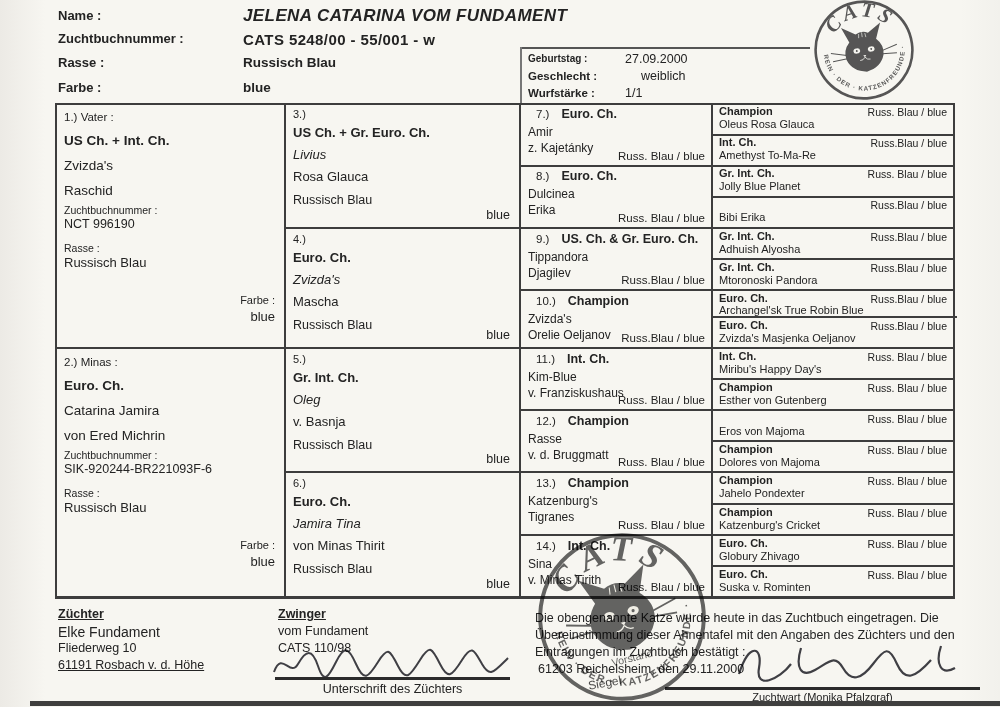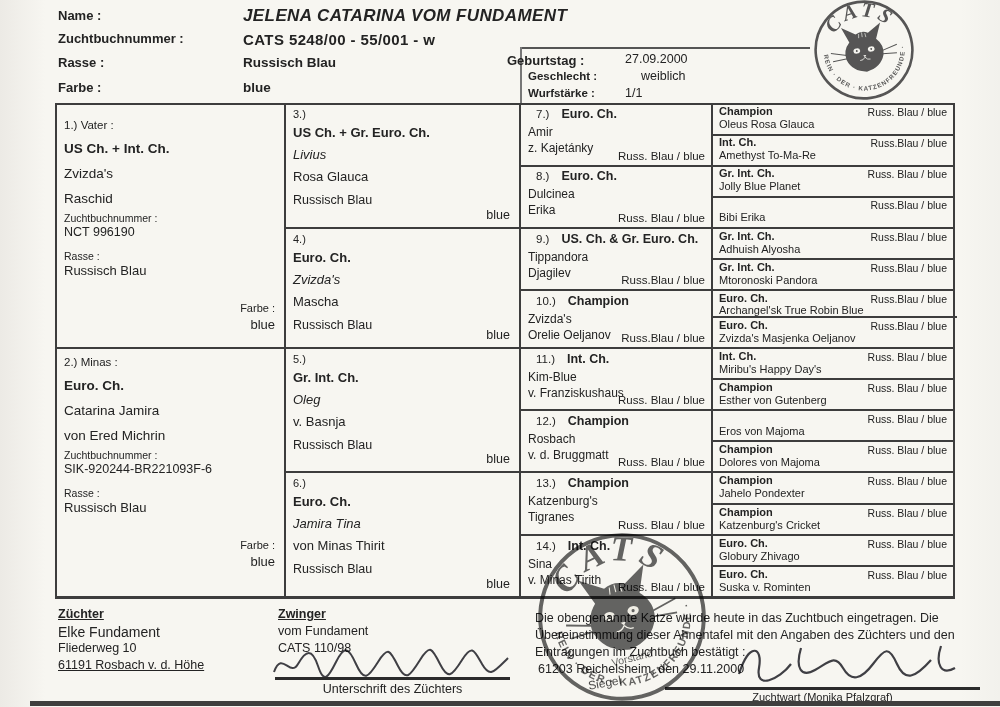--- a/index.html
+++ b/index.html
@@ -56,21 +56,21 @@
   <div class="abs lbl" style="left:58px;top:55px;">Rasse :</div>
   <div class="abs lbl" style="left:58px;top:80px;">Farbe :</div>
 
   <div class="abs b it" style="left:243px;top:6px;font-size:17px;letter-spacing:.4px;text-align:center;">JELENA CATARINA   VOM FUNDAMENT</div>
   <div class="abs b" style="left:243px;top:31px;font-size:15px;letter-spacing:.4px;">CATS  5248/00  - 55/001 - w</div>
   <div class="abs b" style="left:243px;top:55px;font-size:13.5px;">Russisch Blau</div>
   <div class="abs b" style="left:243px;top:80px;font-size:13.5px;">blue</div>
 
   <div class="hl" style="left:520px;top:47px;width:290px;background:#555;"></div>
   <div class="vl" style="left:520px;top:47px;height:56px;background:#777;"></div>
-  <div class="abs b" style="left:507px;top:53px;font-size:13px;">Geburtstag :</div>
+  <div class="abs b" style="left:528px;top:53px;font-size:10px;">Geburtstag :</div>
   <div class="abs b" style="left:528px;top:70px;font-size:11.5px;">Geschlecht :</div>
   <div class="abs b" style="left:528px;top:87px;font-size:11.5px;">Wurfstärke :</div>
   <div class="abs" style="left:625px;top:52px;font-size:12.5px;">27.09.2000</div>
   <div class="abs" style="left:625px;top:69px;font-size:12.5px;margin-left:16px;">weiblich</div>
   <div class="abs" style="left:625px;top:86px;font-size:12.5px;">1/1</div>
 
   <svg class="abs" style="left:812px;top:-2px;width:104px;height:104px;transform:rotate(-8deg);opacity:.85;" viewBox="0 0 200 200">
     <circle cx="100" cy="100" r="93" fill="none" stroke="#3a3a3a" stroke-width="5"></circle>
     <defs>
       <path id="arcTop1" d="M 36,100 A 64,64 0 0 1 164,100"></path>
@@ -111,21 +111,21 @@
   <div class="hl" style="left:520px;top:534px;width:433px;"></div>
   <div class="hl" style="left:712px;top:134px;width:241px;"></div>
   <div class="hl" style="left:712px;top:196px;width:241px;"></div>
   <div class="hl" style="left:712px;top:258px;width:241px;"></div>
   <div class="hl" style="left:712px;top:316px;width:245px;"></div>
   <div class="hl" style="left:712px;top:378px;width:241px;"></div>
   <div class="hl" style="left:712px;top:440px;width:241px;"></div>
   <div class="hl" style="left:712px;top:503px;width:241px;"></div>
   <div class="hl" style="left:712px;top:565px;width:241px;"></div>
 
-  <div class="g1" style="top:111px;height:244px;">
+  <div class="g1" style="top:103px;height:244px;">
     <div class="rel"><span>1.)</span> <span>Vater :</span></div>
     <div class="t">US Ch. + Int. Ch.</div>
     <div class="n1">Zvizda's</div>
     <div class="n2">Raschid</div>
     <div class="zl">Zuchtbuchnummer :</div>
     <div class="zv">NCT 996190</div>
     <div class="rl">Rasse :</div>
     <div class="rv">Russisch Blau</div>
     <div class="fl">Farbe :</div>
     <div class="fv">blue</div>
@@ -201,21 +201,21 @@
     <div class="br">Russ.Blau / blue</div>
   </div>
   <div class="g3" style="top:348px;height:61px;">
     <div class="head"><span class="nm">11.)</span><span class="tt">Int. Ch.</span></div>
     <div class="n1">Kim-Blue</div>
     <div class="n2">v. Franziskushaus</div>
     <div class="br">Russ. Blau / blue</div>
   </div>
   <div class="g3" style="top:410px;height:61px;">
     <div class="head"><span class="nm">12.)</span><span class="tt">Champion</span></div>
-    <div class="n1">Rosbach</div>
+    <div class="n1">Rasse</div>
     <div class="n2">v. d. Bruggmatt</div>
     <div class="br">Russ. Blau / blue</div>
   </div>
   <div class="g3" style="top:472px;height:62px;">
     <div class="head"><span class="nm">13.)</span><span class="tt">Champion</span></div>
     <div class="n1">Katzenburg's</div>
     <div class="n2">Tigranes</div>
     <div class="br">Russ. Blau / blue</div>
   </div>
   <div class="g3" style="top:535px;height:61px;">

